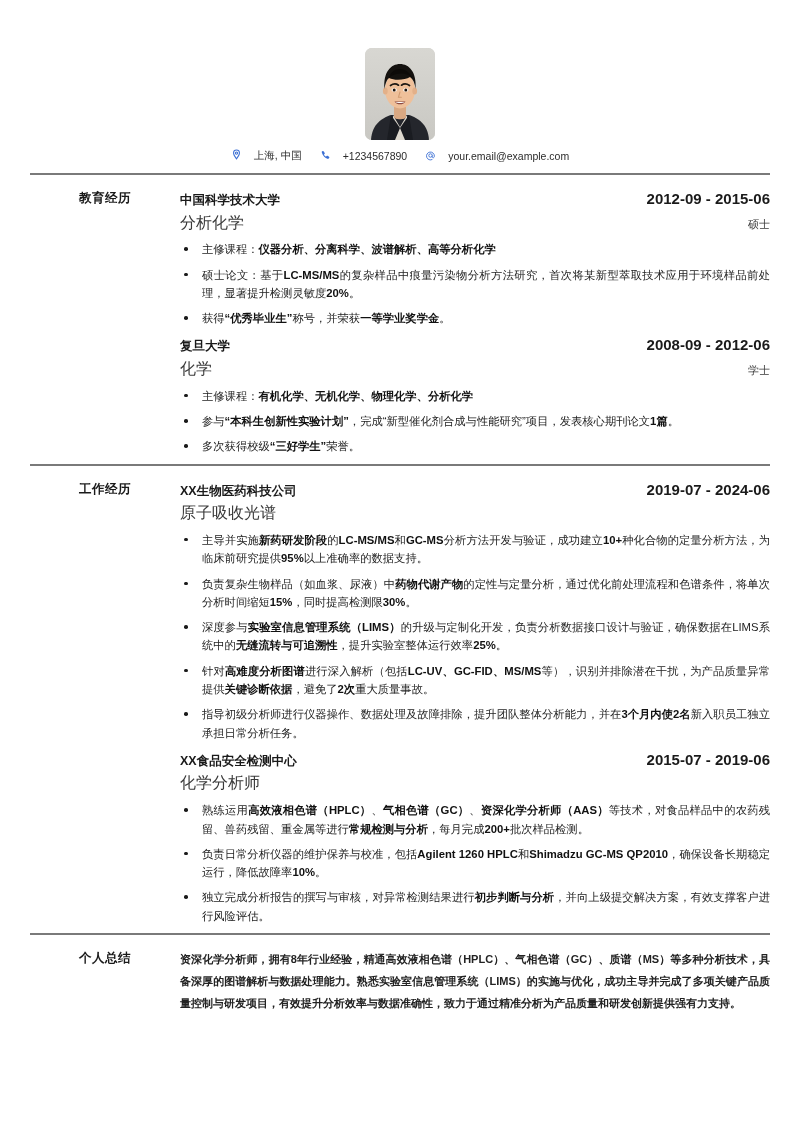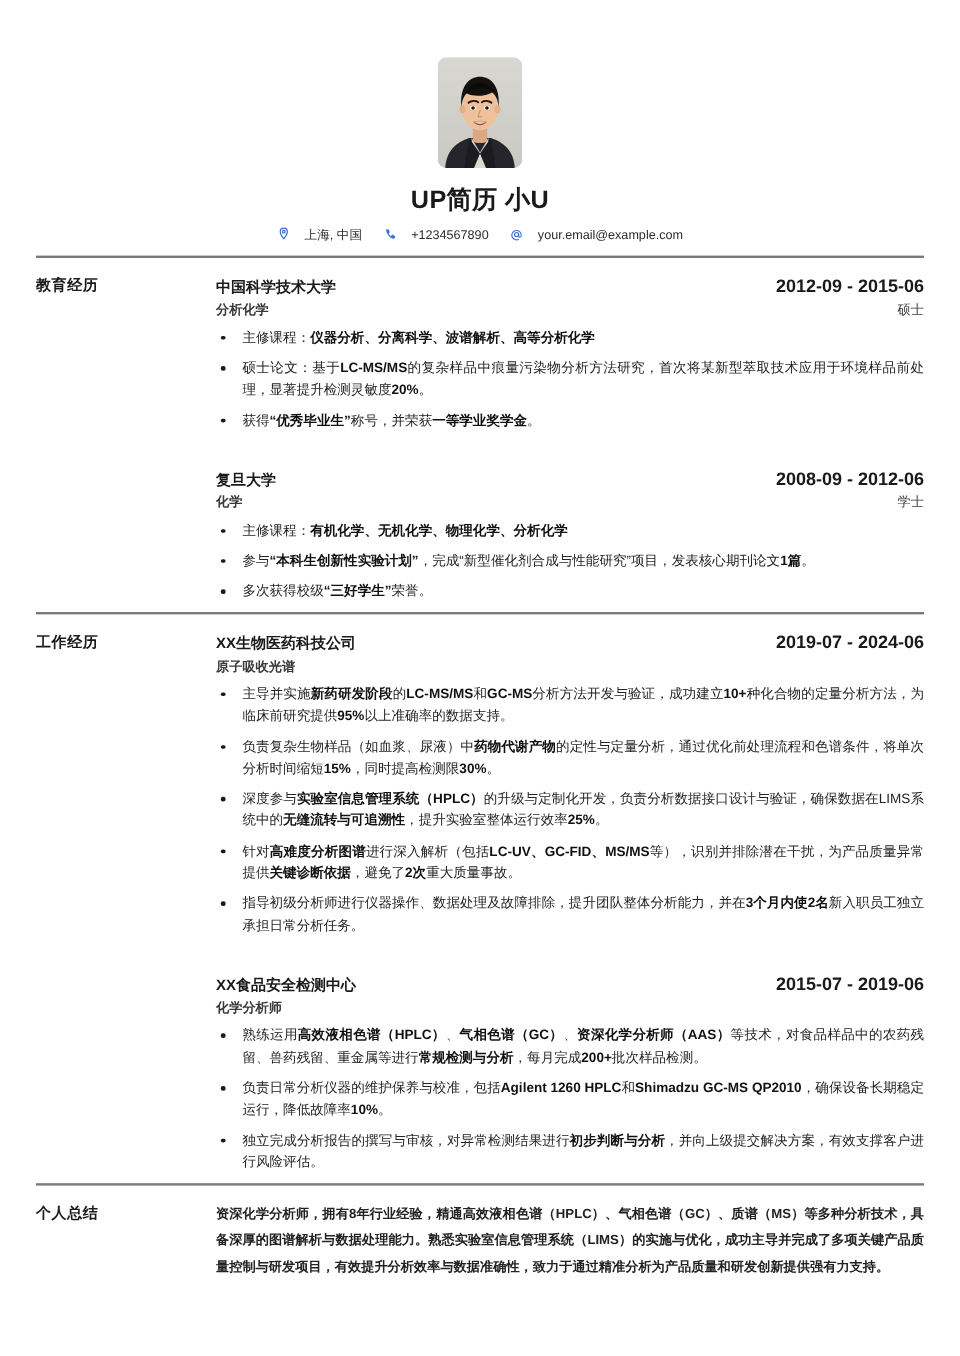--- a/index.html
+++ b/index.html
@@ -99,20 +99,21 @@
   .section:first-of-type { }
 
   .section-label {
     width: 150px;
     flex: 0 0 150px;
     font-size: 12.5px;
     font-weight: 700;
     color: #1a1a1a;
     padding-top: 6px;
     letter-spacing: 0.5px;
+    text-align: center;
   }
 
   .section-body {
     flex: 1 1 auto;
     min-width: 0;
     padding-top: 4px;
   }
 
   
   .entry { margin-bottom: 4px; }
@@ -126,22 +127,22 @@
   }
 
   .entry-primary {
     font-size: 12.5px;
     font-weight: 700;
     color: #1a1a1a;
     line-height: 1.5;
   }
 
   .entry-secondary {
-    font-size: 11px;
-    font-weight: 700;
+    font-size: 16px;
+    font-weight: 400;
     color: #3a3a3a;
     line-height: 1.55;
   }
 
   .entry-date {
     font-size: 15px;
     font-weight: 700;
     color: #1a1a1a;
     white-space: nowrap;
     text-align: right;
@@ -182,21 +183,21 @@
     left: 4px;
     top: 7px;
     width: 3.5px;
     height: 3.5px;
     border-radius: 50%;
     background: #1a1a1a;
   }
 
   ul.bullets b { font-weight: 700; color: #111; }
 
-  .entry + .entry { margin-top: 29px; }
+  .entry + .entry { margin-top: 7px; }
 
   
   .summary-text {
     font-size: 11px;
     line-height: 2.0;
     color: #232323;
     text-align: justify;
     font-weight: bold;
   }
 
@@ -246,21 +247,20 @@
           <circle cx="40.8" cy="42" r="1.5" fill="#20160e"></circle>
 
           <path d="M35 44 L33.4 49.3 L36.3 49.3" stroke="#d19b72" stroke-width="1.1" fill="none" stroke-linecap="round" stroke-linejoin="round"></path>
 
           <path d="M29.5 53.5 C32 57.3 38 57.3 40.5 53.5 Z" fill="#8c4a42"></path>
           <path d="M30.3 53.9 C32.4 55.4 37.6 55.4 39.7 53.9 Z" fill="#ffffff"></path>
         </svg>
       </div>
     </div>
 
-    <div class="full-name">UP简历 小U</div>
 
     <div class="contact-line">
 
       <span class="contact-item">
         <span class="ic">
           <svg viewBox="0 0 16 16" fill="none" stroke="currentColor" stroke-width="1.5">
             <path d="M8 1.6c-2.4 0-4.3 1.9-4.3 4.3 0 3.2 4.3 8.5 4.3 8.5s4.3-5.3 4.3-8.5c0-2.4-1.9-4.3-4.3-4.3z"></path>
             <circle cx="8" cy="5.9" r="1.6"></circle>
           </svg>
         </span>
@@ -333,21 +333,21 @@
               <div class="entry-primary">XX生物医药科技公司</div>
               <div class="entry-date">2019-07 - 2024-06</div>
             </div>
             <div class="entry-row">
               <div class="entry-secondary">原子吸收光谱</div>
               <div class="entry-meta"></div>
             </div>
             <ul class="bullets">
               <li>主导并实施<b>新药研发阶段</b>的<b>LC-MS/MS</b>和<b>GC-MS</b>分析方法开发与验证，成功建立<b>10+</b>种化合物的定量分析方法，为临床前研究提供<b>95%</b>以上准确率的数据支持。</li>
               <li>负责复杂生物样品（如血浆、尿液）中<b>药物代谢产物</b>的定性与定量分析，通过优化前处理流程和色谱条件，将单次分析时间缩短<b>15%</b>，同时提高检测限<b>30%</b>。</li>
-              <li>深度参与<b>实验室信息管理系统（HPLC）</b>的升级与定制化开发，负责分析数据接口设计与验证，确保数据在LIMS系统中的<b>无缝流转与可追溯性</b>，提升实验室整体运行效率<b>25%</b>。</li>
+              <li>深度参与<b>实验室信息管理系统（LIMS）</b>的升级与定制化开发，负责分析数据接口设计与验证，确保数据在LIMS系统中的<b>无缝流转与可追溯性</b>，提升实验室整体运行效率<b>25%</b>。</li>
               <li>针对<b>高难度分析图谱</b>进行深入解析（包括<b>LC-UV、GC-FID、MS/MS</b>等），识别并排除潜在干扰，为产品质量异常提供<b>关键诊断依据</b>，避免了<b>2次</b>重大质量事故。</li>
               <li>指导初级分析师进行仪器操作、数据处理及故障排除，提升团队整体分析能力，并在<b>3个月内使2名</b>新入职员工独立承担日常分析任务。</li>
             </ul>
           </div>
           <div class="entry">
             <div class="entry-row">
               <div class="entry-primary">XX食品安全检测中心</div>
               <div class="entry-date">2015-07 - 2019-06</div>
             </div>
             <div class="entry-row">

